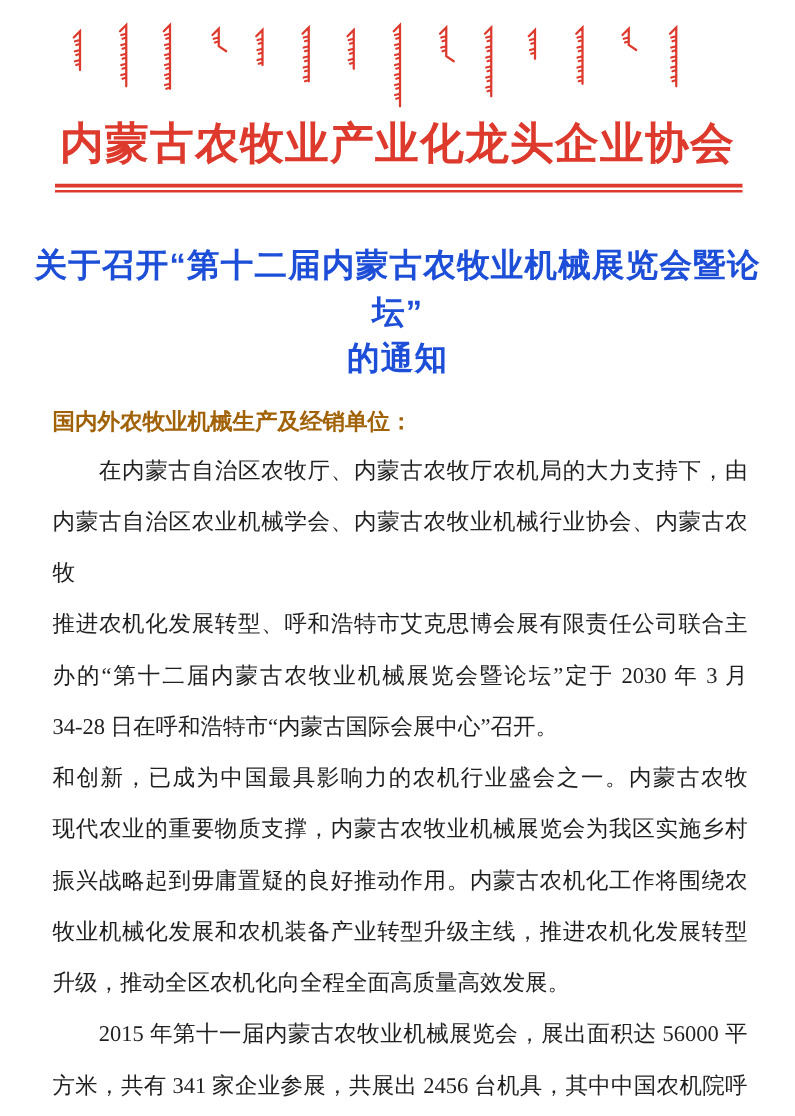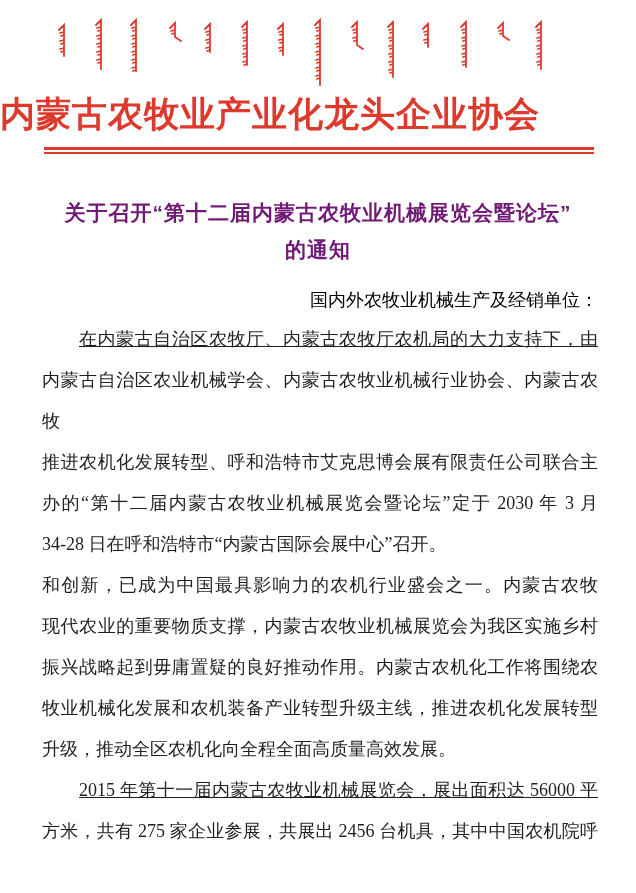--- a/index.html
+++ b/index.html
@@ -11,54 +11,53 @@
     background: #ffffff;
     overflow: hidden;
     font-family: "Liberation Serif", "DejaVu Serif", serif;
   }
   .mn-header { display: block; margin-top: 10px; }
   .org-title {
     margin-top: 2px;
     font-size: 35px;
     font-weight: bold;
     color: var(--red);
-    text-align: left;
+    text-align: center;
     line-height: 46px;
     letter-spacing: 1px;
     font-family: "Liberation Serif", "DejaVu Serif", serif;
   }
   .rule-wrap { margin: 9px 42px 0 44px; }
   .rule-thick { height: 3px; background: var(--red); }
   .rule-thin  { height: 2px; background: var(--red); margin-top: 2px; }
   .notice-title {
     margin: 40px 20px 0 20px;
     text-align: center;
     font-family: "Liberation Sans", "DejaVu Sans", sans-serif;
     font-weight: bold;
-    font-size: 21px;
+    font-size: 26px;
     line-height: 37px;
-    color: #701a75;
+    color: #1d4ed8;
     letter-spacing: 1px;
   }
   .salutation {
     margin: 20px 38px 0 42px;
     font-family: "Liberation Sans", "DejaVu Sans", sans-serif;
-    font-weight: normal;
+    font-weight: bold;
     font-size: 18px;
     line-height: 25px;
-    color: #000000;
-    text-align: right;
+    color: #a16207;
   }
   .body-text { margin: 6px 38px 0 42px; font-size: 18px; color: var(--ink); }
   .body-line {
     line-height: 41px;
     text-align: justify;
     text-align-last: justify;
   }
-  .body-line.first { text-indent: 37px; text-decoration: underline; }
+  .body-line.first { text-indent: 37px; }
   .body-line.lastline { text-align-last: left; }
 </style>
 </head>
 <body>
 
 <div class="page">
 
   <svg class="mn-header" width="636" height="80" viewBox="0 0 636 80">
       <path d="M 59 20 L 64 15 L 64 46 M 64 22 L 60 23 M 64 25 L 61 26 M 64 30 L 60 31 M 64 33 L 61 34 M 64 38 L 60 39 M 64 41 L 61 42" stroke="#dd392c" stroke-width="1.8" fill="none" stroke-linecap="round"></path>
       <path d="M 96 15 L 101 10 L 101 59 M 101 17 L 97 18 M 101 20 L 98 21 M 101 25 L 97 26 M 101 28 L 98 29 M 101 33 L 97 34 M 101 36 L 98 37 M 101 41 L 97 42 M 101 44 L 98 45 M 101 49 L 97 50 M 101 52 L 98 53" stroke="#dd392c" stroke-width="1.8" fill="none" stroke-linecap="round"></path>
@@ -103,18 +102,18 @@
     <div>
       <div class="body-line">和创新，已成为中国最具影响力的农机行业盛会之一。内蒙古农牧</div>
       <div class="body-line">现代农业的重要物质支撑，内蒙古农牧业机械展览会为我区实施乡村</div>
       <div class="body-line">振兴战略起到毋庸置疑的良好推动作用。内蒙古农机化工作将围绕农</div>
       <div class="body-line">牧业机械化发展和农机装备产业转型升级主线，推进农机化发展转型</div>
       <div class="body-line lastline">升级，推动全区农机化向全程全面高质量高效发展。</div>
     </div>
 
     <div>
       <div class="body-line first">2015 年第十一届内蒙古农牧业机械展览会，展出面积达 56000 平</div>
-      <div class="body-line">方米，共有 275 家企业参展，共展出 2456 台机具，其中中国农机院呼</div>
+      <div class="body-line">方米，共有 341 家企业参展，共展出 2456 台机具，其中中国农机院呼</div>
 
     </div>
 
   </div>
 </div>
 
 </body></html>

